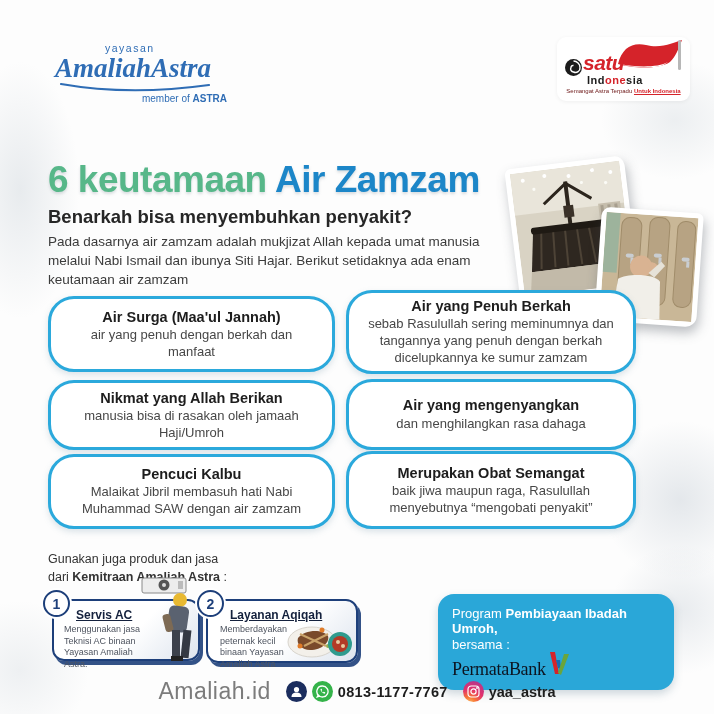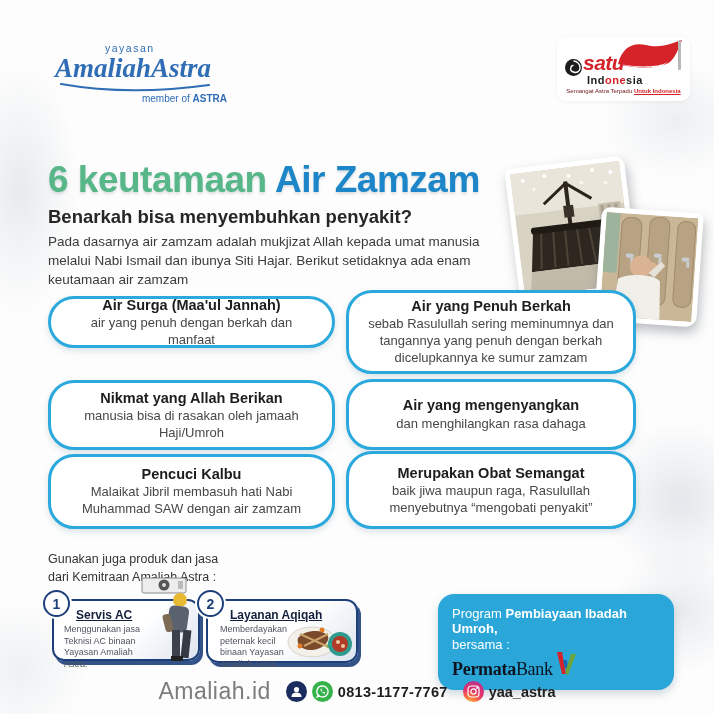--- a/index.html
+++ b/index.html
@@ -45,30 +45,30 @@
   .photo-well { left:512px; top:162px; width:120px; height:134px; transform:rotate(-7deg); border-radius:6px 10px 8px 12px; }
   .photo-tap { left:598px; top:210px; width:102px; height:114px; transform:rotate(4deg); border-radius:9px 6px 11px 7px; }
   .photo svg { display:block; width:100%; height:100%; }
 
   
   .vcard { position:absolute; background:#ffffff; border:3px solid #2ba9dc; border-radius:26px;
     display:flex; flex-direction:column; justify-content:center; align-items:center; text-align:center;
     padding:6px 16px; box-shadow:0 3px 6px rgba(120,150,170,.25); }
   .vcard .vt { font-size:14.5px; font-weight:800; color:#1d1d1d; line-height:1.25; }
   .vcard .vb { font-size:13px; color:#474747; line-height:1.3; margin-top:1px; }
-  .c0 { left:48px;  top:296px; width:287px; height:52px; }
+  .c0 { left:48px;  top:296px; width:287px; height:76px; }
   .c1 { left:346px; top:290px; width:290px; height:84px; }
   .c2 { left:48px;  top:380px; width:287px; height:70px; }
   .c3 { left:346px; top:379px; width:290px; height:71px; }
   .c4 { left:48px;  top:454px; width:287px; height:75px; }
   .c5 { left:346px; top:451px; width:290px; height:78px; }
 
   
   .pintro { position:absolute; left:48px; top:551px; font-size:12.5px; color:#333; line-height:1.4; }
-  .pintro b { font-weight:400;text-align:right; }
+  .pintro b { font-weight:700;text-align:right; }
   .pcard { position:absolute; border:2px solid #1d3f7a; border-radius:12px;
     background:linear-gradient(135deg,#ffffff 55%, #dde4ee); box-shadow:3px 4px 0 rgba(29,63,122,.9); }
   .pcard1 { left:52px; top:599px; width:148px; height:62px; }
   .pcard2 { left:206px; top:599px; width:152px; height:64px; }
   .pbadge { position:absolute; left:-11px; top:-11px; width:27px; height:27px; background:#ffffff; border:2px solid #1d3f7a; border-radius:50%;
     display:flex; align-items:center; justify-content:center; font-size:14px; font-weight:800; color:#1d3f7a; box-shadow:0 0 0 2px #fff; }
   .ptitle { margin:7px 0 2px 22px; font-size:12px; font-weight:800; color:#14213d; text-decoration:underline; }
   .pbody { margin:0 0 4px 10px; font-size:9px; color:#4f5560; line-height:1.3; }
   .pcard1 .pbody { width:86px; }
   .pcard2 .pbody { width:78px; margin-left:12px; }
@@ -76,21 +76,21 @@
   .food-art { position:absolute; left:286px; top:612px; }
 
   
   .program { position:absolute; left:438px; top:594px; width:236px; height:96px; background:#2aa7d8; border-radius:16px;
     padding:12px 14px; color:#ffffff; box-shadow:0 4px 8px rgba(100,130,150,.3); }
   .program .l1 { font-size:13px; }
   .program .l1 b { font-weight:800; }
   .program .l2 { font-size:13px; margin-top:1px; }
   .bank { display:flex; align-items:flex-end; margin-top:0px; }
   .bank-name { font-family:"Liberation Serif", serif; font-size:18px; color:#0d1420; letter-spacing:-0.3px; }
-  .bank-name .bold { font-weight:700; }
+  .bank-name .bold { font-weight:400; }
   .bank svg { margin-left:-2px; margin-bottom:4px; }
 
   
   .footer { position:absolute; left:0; top:678px; width:714px; display:flex; justify-content:center; align-items:center; gap:15px; }
   .site { font-size:23px; color:#7c7c7c; letter-spacing:.5px; }
   .fgroup { display:flex; align-items:center; gap:5px; }
   .phone { font-size:14.5px; font-weight:800; color:#1d1d1d; letter-spacing:.3px; }
   .handle { font-size:14.5px; font-weight:800; color:#1d1d1d; }
   .icircle { width:21px; height:21px; border-radius:50%; display:flex; align-items:center; justify-content:center; }
   .person-bg { background:#1b2d5e; }

